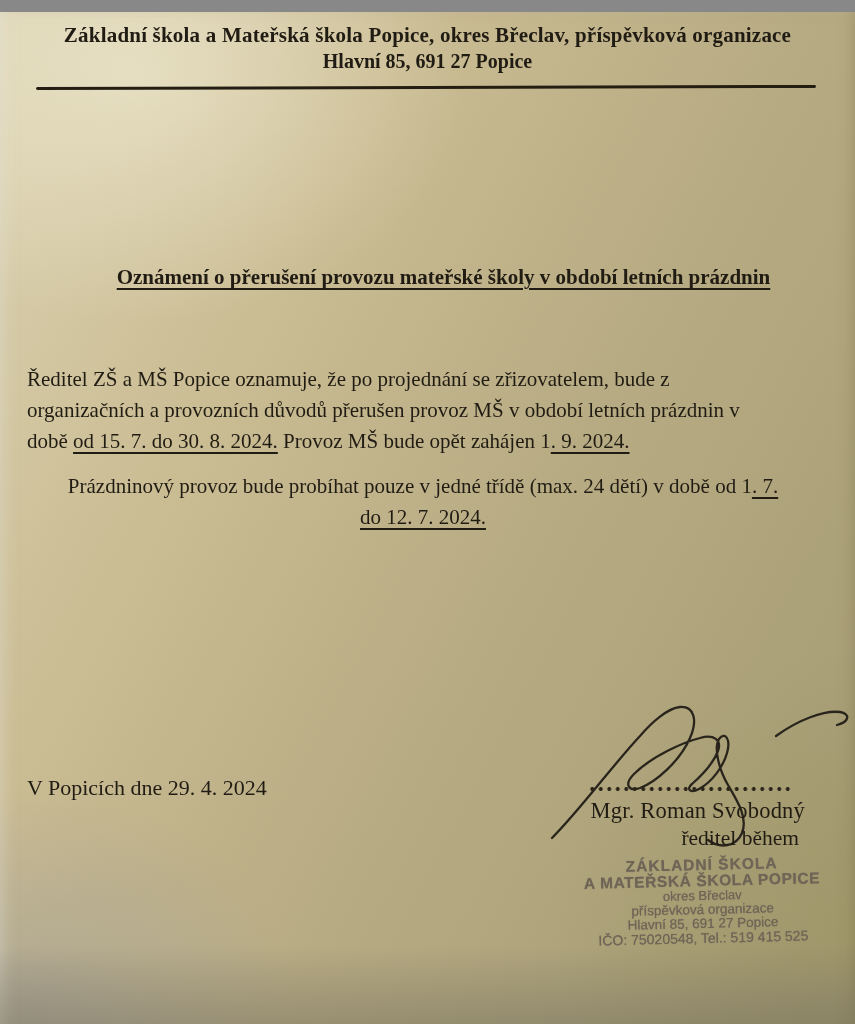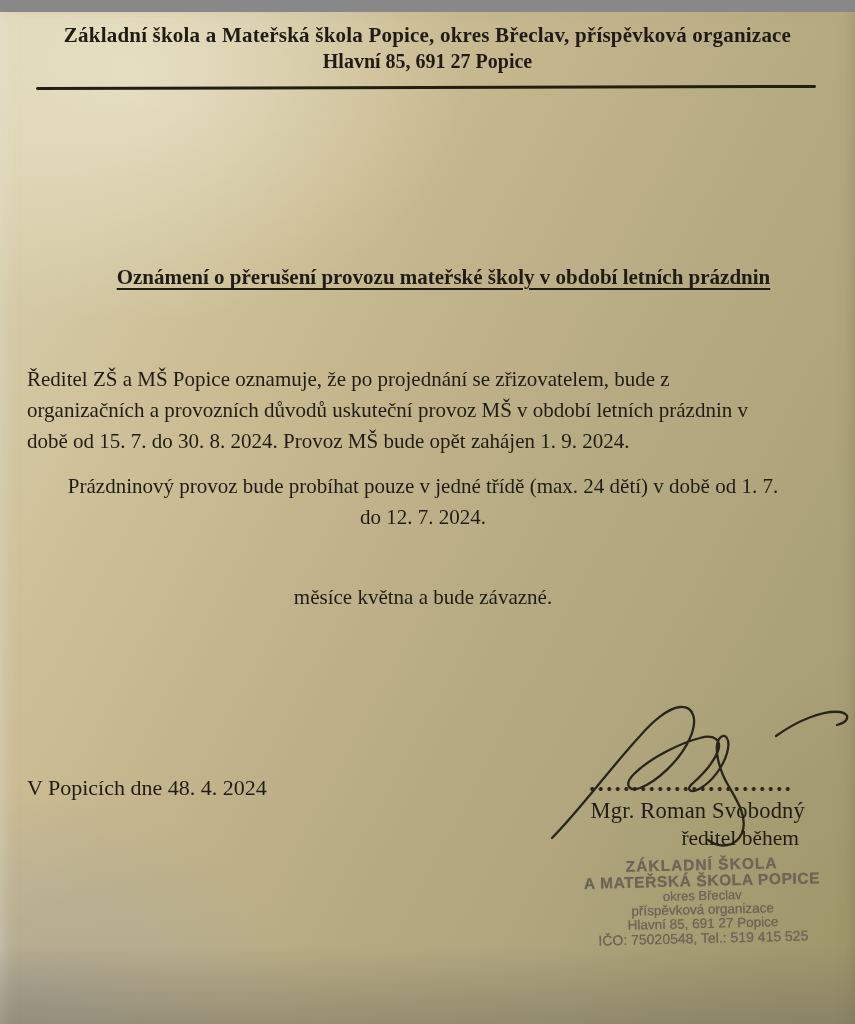--- a/index.html
+++ b/index.html
@@ -34,21 +34,21 @@
   .title{
     position:absolute;top:253px;left:16px;width:100%;text-align:center;
     font-weight:bold;font-size:21px;
   }
   .title span{text-decoration:underline;text-decoration-thickness:2px;text-underline-offset:4px;}
 
   .body-text{position:absolute;top:352px;left:27px;width:792px;font-size:21px;line-height:31px;}
   .body-text p{margin:0;}
   .body-text p + p{margin-top:14px;text-align:center;}
   .body-text p:last-child{margin-top:18px;}
-  .body-text .u{text-decoration-thickness:1.8px;text-underline-offset:3.5px;}
+  .body-text .u{text-decoration:underline;text-decoration-thickness:1.8px;text-underline-offset:3.5px;}
 
   .date-line{position:absolute;top:763px;left:27px;font-size:22px;}
 
   .signature-area{position:absolute;left:540px;top:676px;width:315px;height:178px;pointer-events:none;}
   .signature-area svg{display:block;width:100%;height:100%;}
 
   .dotted-line{
     position:absolute;left:588px;top:774px;width:204px;height:6px;
     background-image:radial-gradient(circle,#2a2419 1.7px, rgba(42,36,25,0) 2.2px);
     background-size:8.5px 6px;background-repeat:repeat-x;
@@ -80,26 +80,26 @@
     <div class="h1">Základní škola a Mateřská škola Popice, okres Břeclav, příspěvková organizace</div>
     <div class="h2">Hlavní 85, 691 27 Popice</div>
   </div>
   <div class="rule"></div>
 
   <div class="title">
     <span>Oznámení o přerušení provozu mateřské školy v období letních prázdnin</span>
   </div>
 
   <div class="body-text">
-    <p><span>Ředitel ZŠ a MŠ Popice oznamuje, že po projednání se zřizovatelem, bude z</span><br><span>organizačních a provozních důvodů uskuteční provoz MŠ v období letních prázdnin v</span><br><span>době </span><span class="u">od 15. 7. do 30. 8. 2024.</span><span> Provoz MŠ bude opět zahájen 1</span><span class="u">. 9. 2024.</span></p>
+    <p><span>Ředitel ZŠ a MŠ Popice oznamuje, že po projednání se zřizovatelem, bude z</span><br><span>organizačních a provozních důvodů přerušen provoz MŠ v období letních prázdnin v</span><br><span>době </span><span class="u">od 15. 7. do 30. 8. 2024.</span><span> Provoz MŠ bude opět zahájen 1</span><span class="u">. 9. 2024.</span></p>
     <p><span>Prázdninový provoz bude probíhat pouze v jedné třídě (max. 24 dětí) v době od 1</span><span class="u">. 7. </span><br><span class="u">do 12. 7. 2024. </span></p>
-    <p><br><span>měsíce května a bude závazné.</span></p>
+    <p><br></p>
   </div>
 
-  <div class="date-line">V Popicích dne 48. 4. 2024</div>
+  <div class="date-line">V Popicích dne 29. 4. 2024</div>
 
   <div class="signature-area">
     <svg viewBox="0 0 315 178">
       <g fill="none" stroke="#2a251c" stroke-width="2.3" stroke-linecap="round">
         <path d="M 12 150
                  C 40 122, 72 78, 100 48
                  C 112 34, 128 20, 140 19
                  C 154 18, 158 32, 150 50
                  C 140 73, 116 94, 100 100
                  C 88 104, 84 96, 94 86

